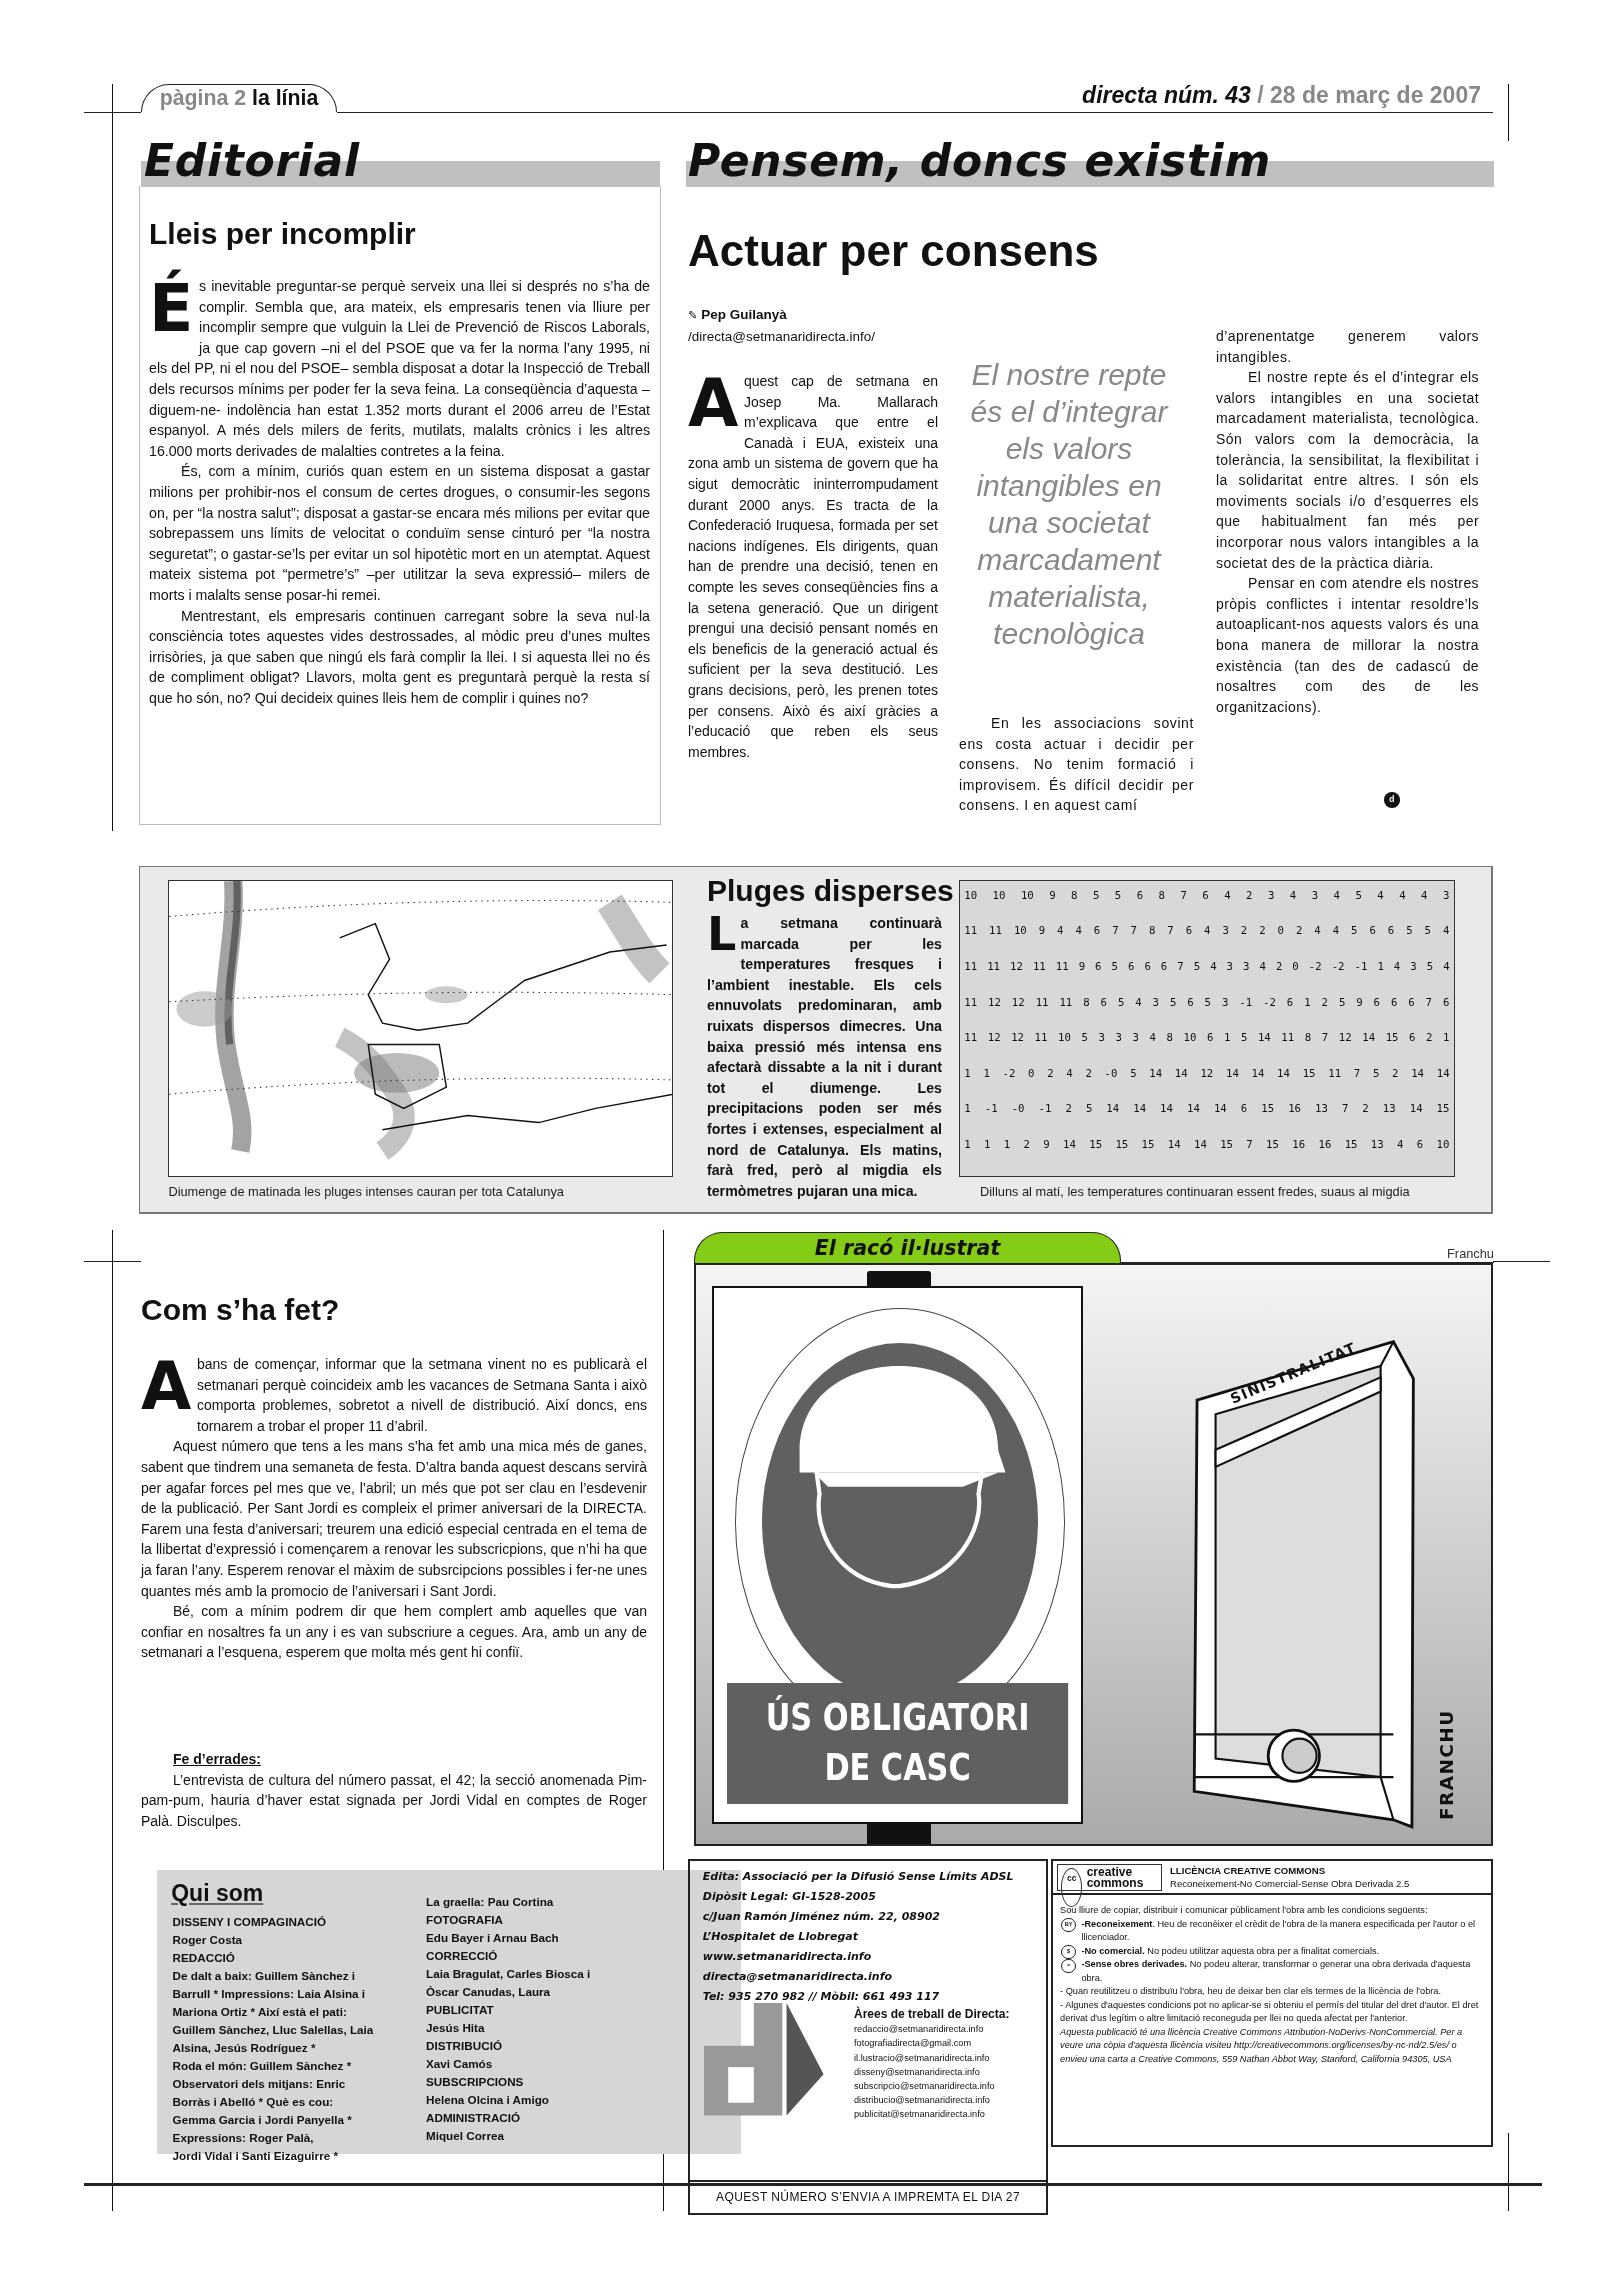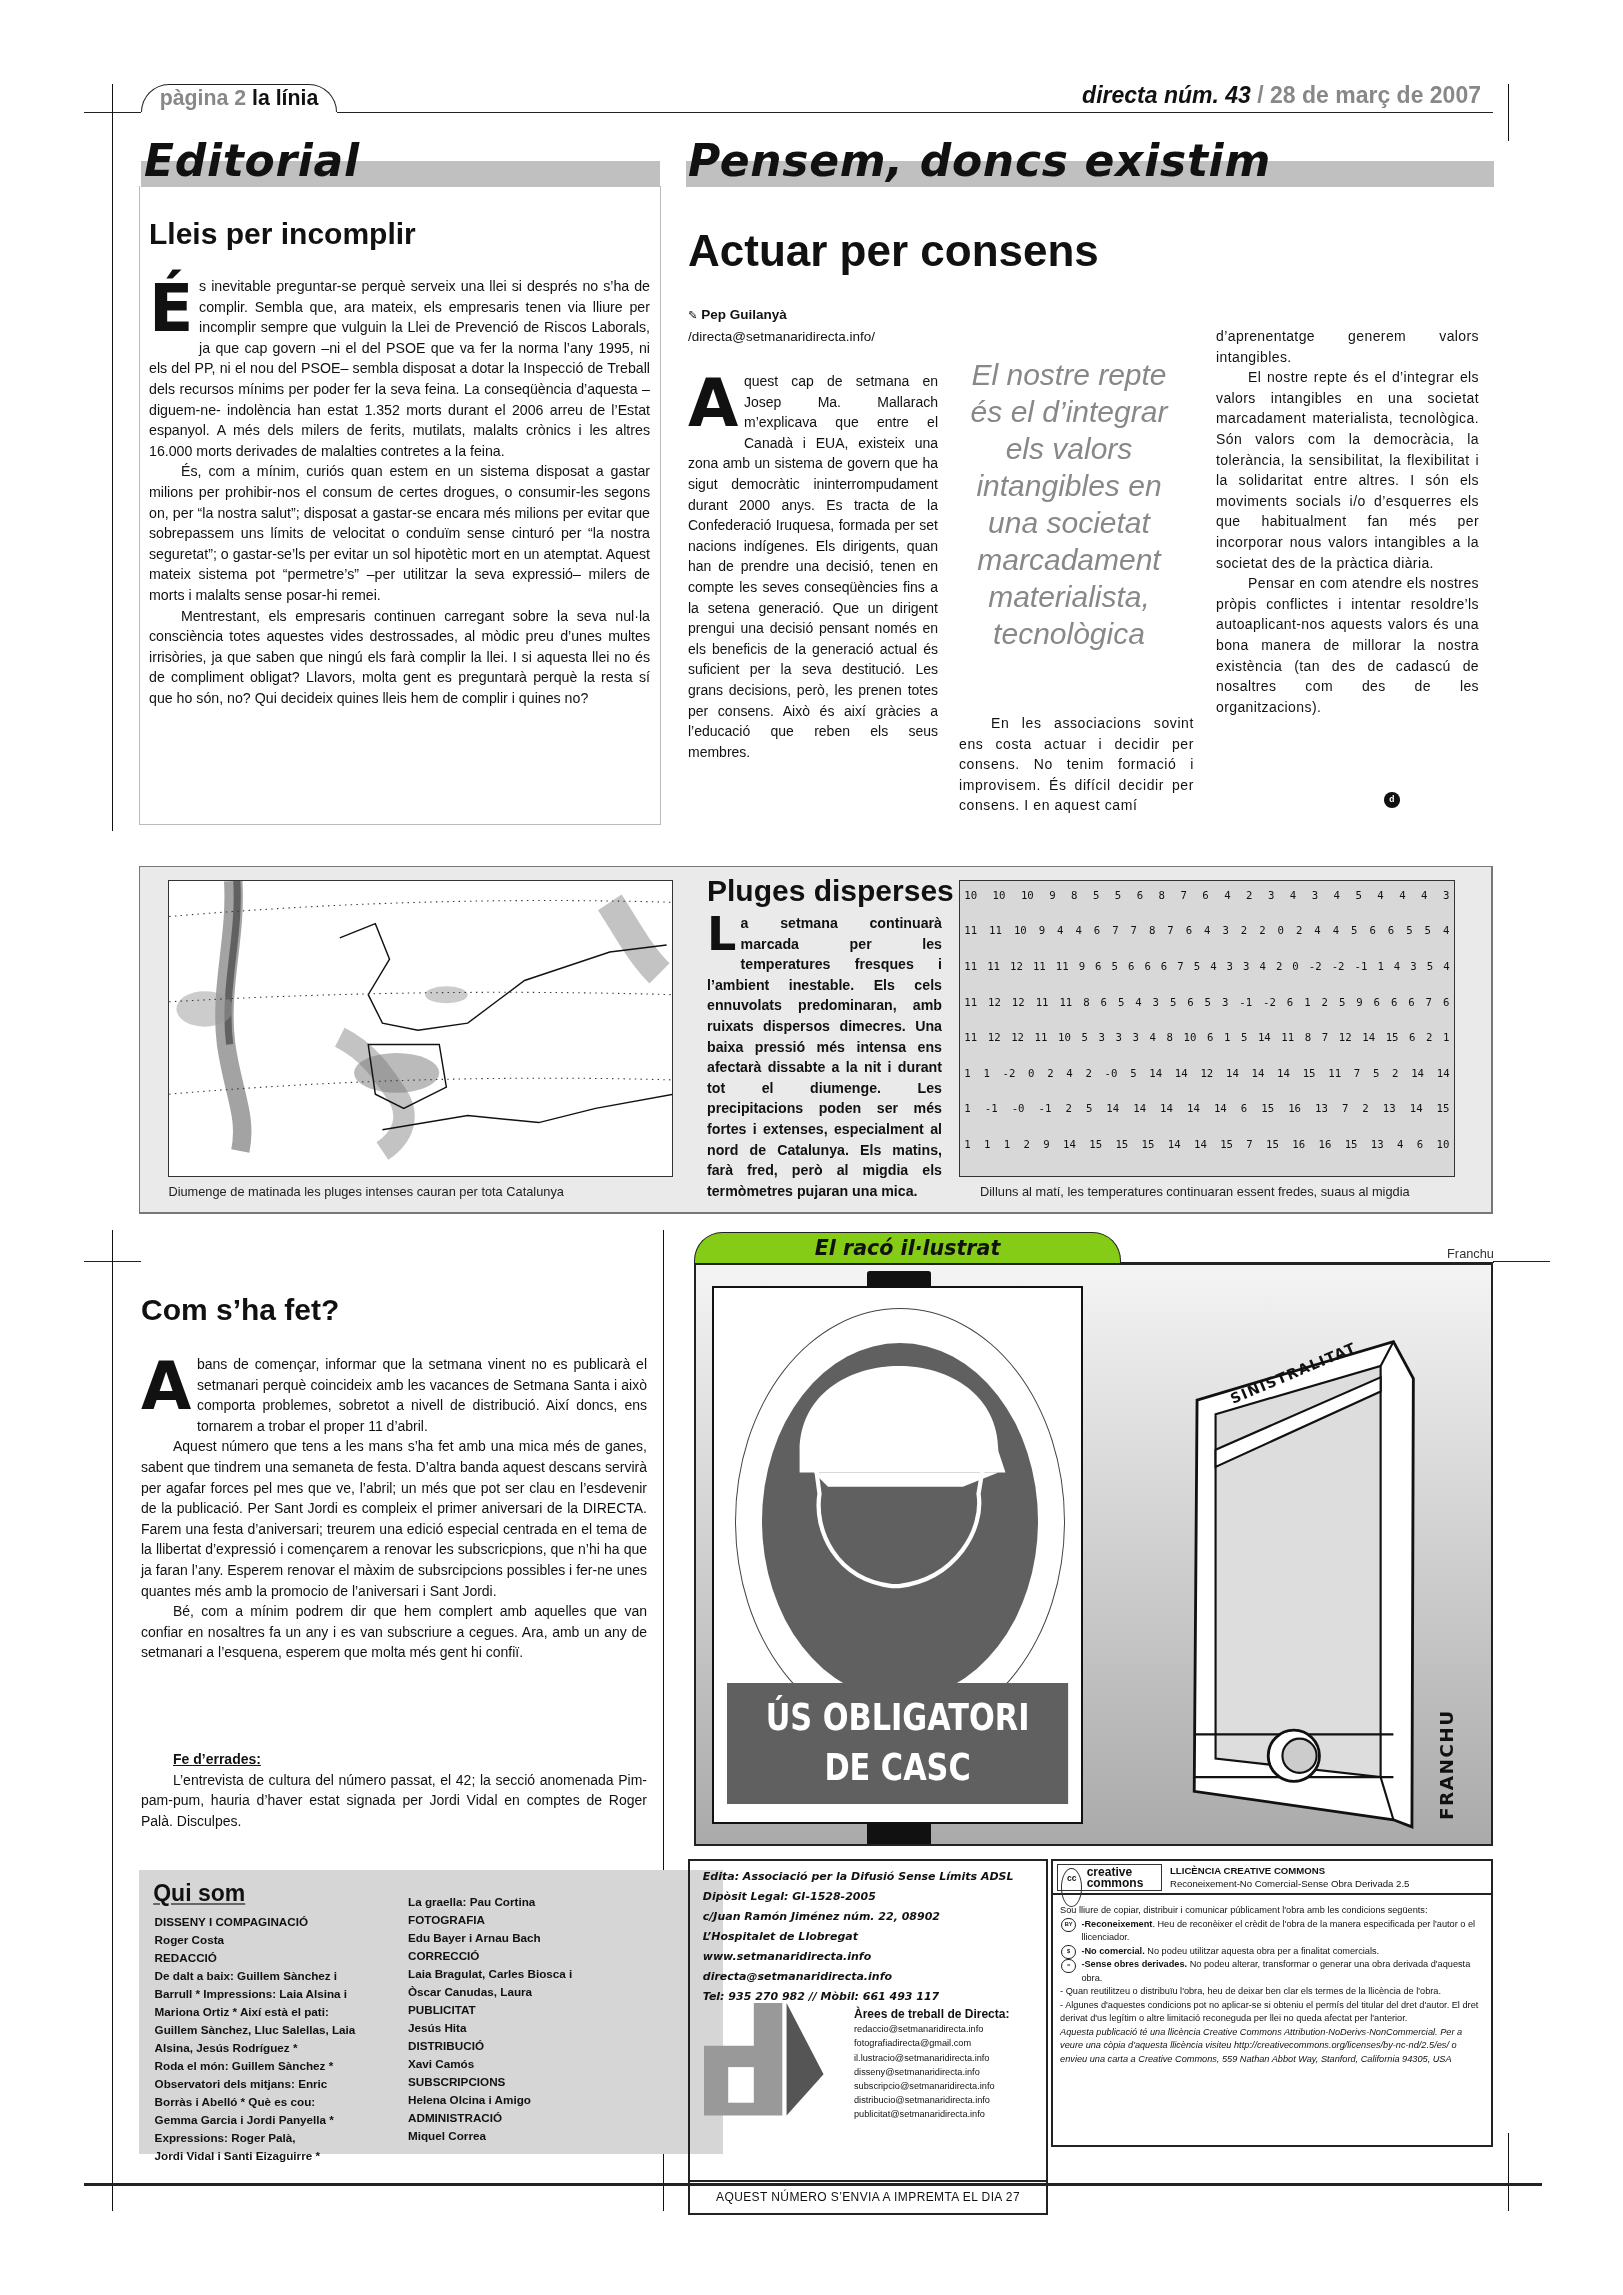--- a/index.html
+++ b/index.html
@@ -35,21 +35,21 @@
   .caption { position: absolute; font-size: 12.8px; color: #222; }
   .weather-title { position: absolute; font-size: 30px; font-weight: bold; }
   .weather-text { position: absolute; font-size: 14.2px; line-height: 20.6px; font-weight: bold; text-align: justify; }
 
   
   .cartoon-tab { position: absolute; left: 694px; top: 1232px; width: 427px; height: 31px; border: 1.4px solid #222; border-bottom: none; border-radius: 28.4px 28.4px 0 0; background: #84cc16; text-align: center; font-family: "DejaVu Sans", sans-serif; font-weight: bold; font-style: italic; font-size: 20.6px; line-height: 31px; }
   .cartoon-frame { position: absolute; left: 694px; top: 1263px; width: 799px; height: 583px; border: 2.1px solid #222; background: linear-gradient(#f4f4f4, #aaa); overflow: hidden; }
   .credit { position: absolute; right: 129px; top: 1246px; font-size: 12.8px; color: #333; }
 
   
-  .quisom { position: absolute; left: 139px; top: 1870px; width: 584px; height: 284px; background: #d6d6d6; padding: 10px 14.2px; }
+  .quisom { position: absolute; left: 157px; top: 1870px; width: 584px; height: 284px; background: #d6d6d6; padding: 10px 14.2px; }
   .quisom h3 { font-size: 23px; font-weight: bold; text-decoration: underline; text-decoration-color: #666; }
   .qs-col { position: absolute; font-size: 11.7px; line-height: 18px; font-weight: bold; }
 
   .edita { position: absolute; left: 688px; top: 1859px; width: 360px; height: 356px; border: 2.1px solid #222; }
   .edita .lines { position: absolute; left: 12.8px; top: 5.7px; font-family: "DejaVu Sans", sans-serif; font-weight: bold; font-style: italic; font-size: 11px; line-height: 20px; }
   .edita .areas { position: absolute; left: 164px; top: 146px; font-size: 9.2px; line-height: 14.2px; }
   .edita .areas .h { font-size: 12px; font-weight: bold; margin-bottom: 1px; }
   .edita .foot { position: absolute; left: 0; right: 0; bottom: 0; height: 33px; border-top: 2.1px solid #222; text-align: center; font-size: 12px; line-height: 30px; letter-spacing: 0.4px; }
 
   .cc { position: absolute; left: 1051px; top: 1859px; width: 442px; height: 288px; border: 2.1px solid #222; }

